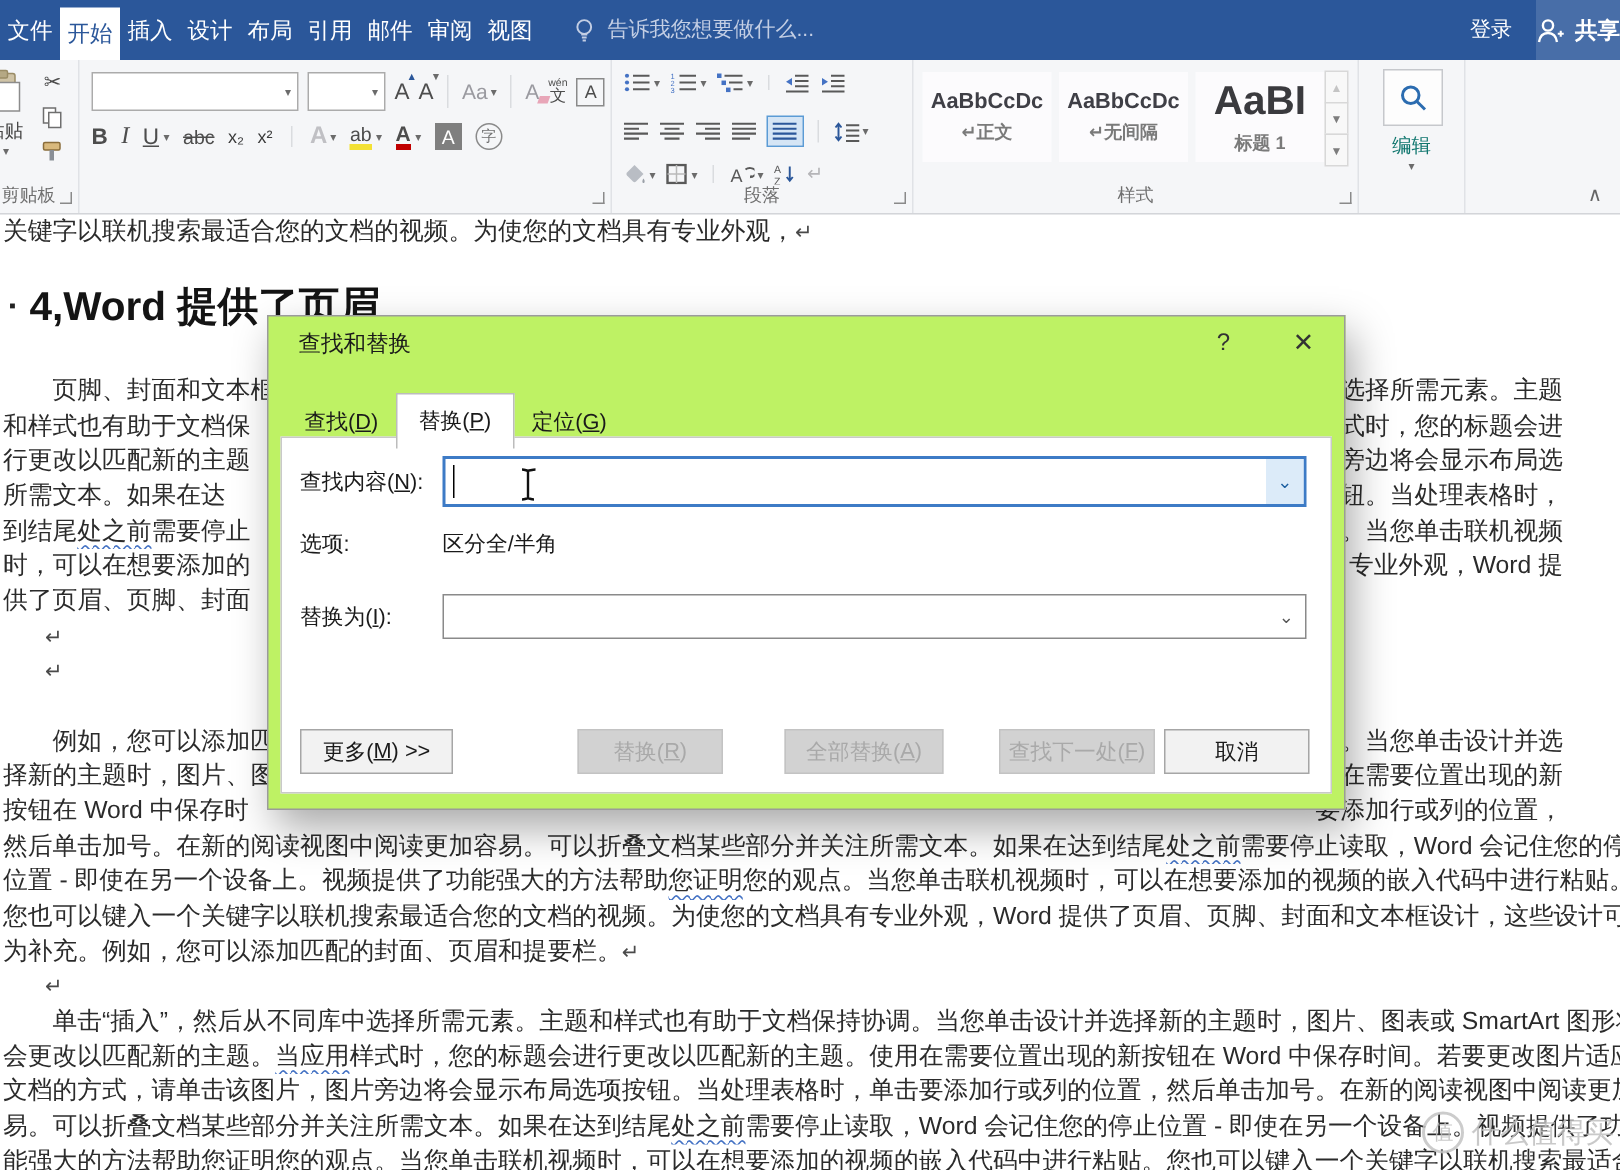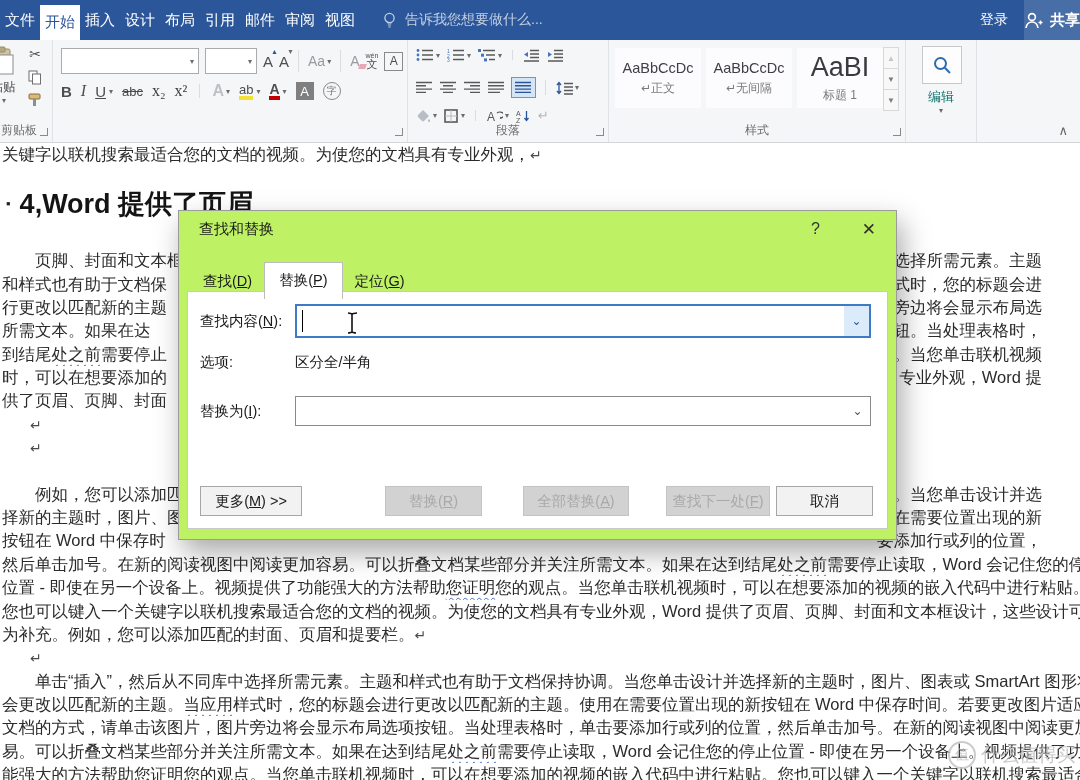--- a/index.html
+++ b/index.html
@@ -39,21 +39,21 @@
   
   .g-font{width:354px;}
   .frow1{position:absolute;left:8px;top:8px;display:flex;align-items:center;gap:6px;}
   .frow2{position:absolute;left:8px;top:42px;display:flex;align-items:center;gap:9px;}
   .rcombo{background:#fff;border:1px solid #ababab;height:24px;display:flex;
           align-items:center;justify-content:flex-end;padding:0 4px;}
   .b-bold{font-weight:bold;font-size:15px;}
   .b-ital{font-family:"Liberation Serif",serif;font-style:italic;font-size:16px;}
   .b-und{text-decoration:underline;font-size:15px;}
   .b-strike{text-decoration:line-through;font-size:13px;}
-  .b-sub,.b-sup{font-size:16px;color:#3a3a3a;font-family:Liberation Serif, serif;}
+  .b-sub,.b-sup{font-size:12px;color:#3a3a3a;}
   .grow{position:relative;font-size:15px;}
   .grow .caretmark{position:absolute;top:-5px;right:-5px;font-size:7px;color:#2b579a;}
   .fx{color:#c0c0c4;font-weight:bold;font-size:16px;}
   .hl{font-size:13px;border-bottom:4px solid #f3e135;line-height:13px;}
   .fc{font-size:14px;font-weight:bold;border-bottom:4px solid #c00000;line-height:14px;}
   .shade{background:#7f7f7f;color:#fff;width:18px;height:18px;font-size:13px;}
   .enclose{border:1px solid #8a8a8a;border-radius:50%;width:16px;height:16px;font-size:10px;color:#6f6f6f;}
   .phon{display:inline-flex;flex-direction:column;align-items:center;line-height:1;color:#4d4d4d;}
   .phon .top{font-size:7px;}
   .phon .bot{font-size:11px;}
@@ -66,21 +66,21 @@
   .prow{position:absolute;left:8px;display:flex;align-items:center;gap:7px;}
   .pr1{top:8px;} .pr2{top:38px;} .pr3{top:68px;}
   .icw{display:inline-flex;align-items:center;}
   .sel{background:#d5e5f5;outline:1px solid #5b9bd5;}
   .gray{color:#b5b5b8;}
 
   
   .g-styles{width:296px;}
   .cards{position:absolute;left:6px;top:8px;display:flex;gap:5px;}
   .stylecard{width:86px;height:60px;background:#fcfbfd;display:flex;flex-direction:column;
-             align-items:center;justify-content:center;gap:4px;}
+             align-items:center;justify-content:center;gap:4px;font-weight:bold;}
   .stylecard .sample{font-size:14.5px;color:#3f3f46;white-space:nowrap;}
   .stylecard.large .sample{font-size:27px;color:#3a3a3e;}
   .stylecard .sname{font-size:12px;color:#7a7a7a;white-space:nowrap;}
   .scroll3{position:absolute;right:6px;top:8px;width:16px;display:flex;flex-direction:column;}
   .scroll3 div{height:20px;border:1px solid #d8d8d8;background:#f8f8f8;font-size:8px;
                display:flex;align-items:center;justify-content:center;color:#7d7d7d;margin-top:-1px;}
   .scroll3 .dim{color:#c4c4c4;}
 
   
   .g-edit{width:70px;}

